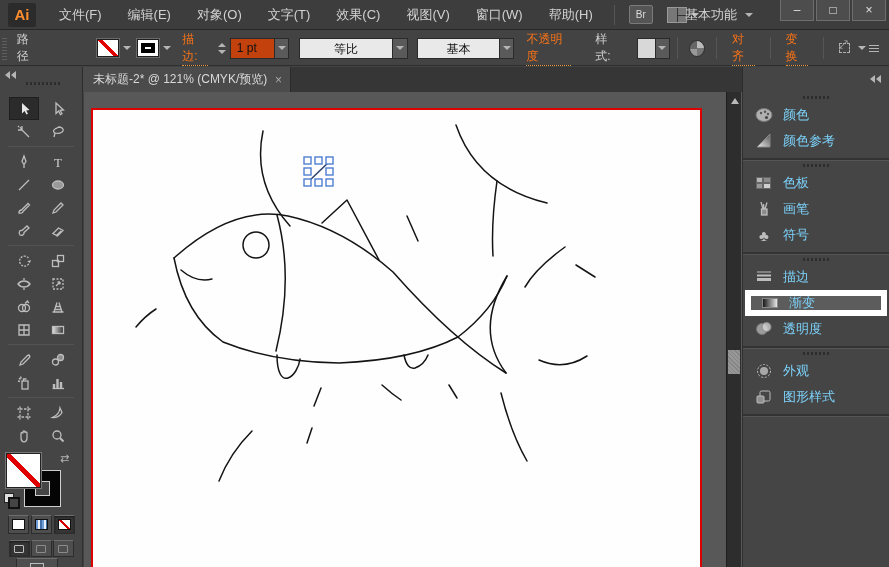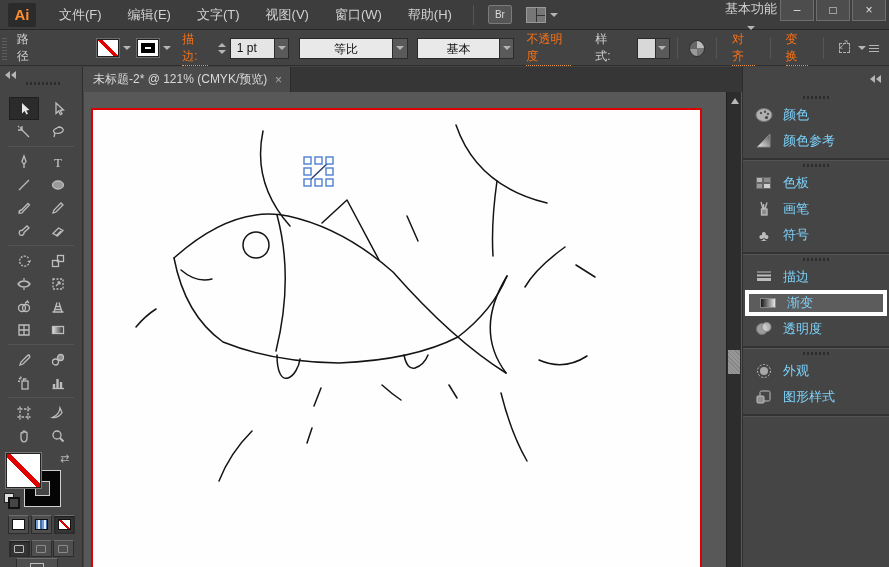--- a/index.html
+++ b/index.html
@@ -17,21 +17,21 @@
   .menu-item { padding:0 13px; height:30px; line-height:30px; color:#d2d2d2; cursor:default; }
   .mb-divider { width:1px; height:20px; background:#2c2c2c; border-right:1px solid #555; margin:0 8px; }
   .br-btn { width:24px; height:19px; background:#555; border:1px solid #7a7a7a; border-radius:2px;
             font-size:10px; color:#ddd; display:flex; align-items:center; justify-content:center; margin:0 6px; }
   .layout-btn { display:flex; align-items:center; gap:4px; margin:0 8px; }
   .layout-glyph { width:20px; height:16px; border:1px solid #999; background:#777; position:relative; }
   .layout-glyph::before { content:""; position:absolute; left:9px; top:0; bottom:0; width:1px; background:#333; }
   .layout-glyph::after { content:""; position:absolute; left:10px; top:7px; right:0; height:1px; background:#333; }
   .dd { width:0; height:0; border-left:4px solid transparent; border-right:4px solid transparent;
         border-top:4px solid #b5b5b5; display:inline-block; }
-  .workspace { position:absolute; right:112px; top:0; height:30px; display:flex; align-items:center; gap:8px; color:#d2d2d2;flex-direction:column; }
+  .workspace { position:absolute; right:136px; top:0; height:30px; display:flex; align-items:center; gap:8px; color:#d2d2d2; }
   .winctrl { position:absolute; right:3px; top:0; display:flex; }
   .win-btn { width:34px; height:21px; background:#4d4d4d; border:1px solid #6e6e6e; border-top:none;
              color:#e2e2e2; font-size:12px; display:flex; align-items:center; justify-content:center; margin-left:2px; }
 
   
   .optionsbar { position:absolute; left:0; top:31px; width:889px; height:35px; background:#434343;
                 border-bottom:1px solid #2e2e2e; display:flex; align-items:center; font-size:12px; }
   .grip-v { width:5px; height:24px; margin-left:2px;
             background:repeating-linear-gradient(0deg,#5e5e5e 0 1px,transparent 1px 3px); }
   .ob-label { color:#cfcfcf; margin:0 10px; }
@@ -39,21 +39,21 @@
   .ob-divider { width:1px; height:22px; background:#2f2f2f; border-right:1px solid #565656; margin:0 7px; }
   .swatch-btn { display:flex; align-items:center; margin:0 3px; }
   .sw-box { width:22px; height:18px; background:#fff; border:1px solid #1e1e1e; box-shadow:0 0 0 1px #6a6a6a; position:relative; }
   .sw-none::before { content:""; position:absolute; inset:0;
       background:linear-gradient(45deg,transparent 44%,#e00000 44%,#e00000 56%,transparent 56%); }
   .sw-stroke::before { content:""; position:absolute; inset:3px; border:4px solid #000; }
   .sw-dd { margin-left:4px; }
   .stepper { display:flex; flex-direction:column; gap:3px; margin:0 4px 0 2px; }
   .st-up { width:0;height:0;border-left:4px solid transparent;border-right:4px solid transparent;border-bottom:4px solid #b5b5b5; }
   .st-dn { width:0;height:0;border-left:4px solid transparent;border-right:4px solid transparent;border-top:4px solid #b5b5b5; }
-  .combo-val { width:48px; height:21px; background:#e5e5e5; border:1px solid #2a2a2a; color:#111;
+  .combo-val { width:48px; height:21px; background:#c2410c; border:1px solid #2a2a2a; color:#111;
                font-size:12px; display:flex; align-items:center; padding-left:6px; }
   .combo-dd { width:15px; height:21px; background:#5a5a5a; border:1px solid #2a2a2a; border-left:none;
               display:flex; align-items:center; justify-content:center; }
   .combo-wide { height:21px; background:#e9e9e9; border:1px solid #2a2a2a; color:#111; display:flex;
                 align-items:center; justify-content:space-between; padding:0 6px;flex-direction:column; }
   .line-glyph { height:2px; background:#111; flex:1; margin-right:8px; }
   .style-swatch { width:20px; height:21px; background:#d8d8d8; border:1px solid #2a2a2a; }
   .recolor { width:17px; height:17px; border-radius:50%;
              background:conic-gradient(#bbb 0 90deg,#777 90deg 180deg,#999 180deg 270deg,#666 270deg); 
              border:1px solid #333; margin:0 4px; }
@@ -128,33 +128,35 @@
   .vs-thumb { position:absolute; left:1px; top:258px; width:12px; height:24px; background:#979797;
               background-image:repeating-linear-gradient(45deg,rgba(0,0,0,.12) 0 1px,transparent 1px 3px); }
 
   
   .rightpanel { position:absolute; right:0; top:0; width:147px; height:475px; background:#454545; border-left:1px solid #303030; }
   .rp-group { border-bottom:2px solid #333; box-shadow:0 1px 0 #555; padding-bottom:4px; }
   .rp-grip { width:26px; height:3px; margin:4px auto 3px auto;
              background:repeating-linear-gradient(90deg,#2d2d2d 0 2px,transparent 2px 4px); }
   .rp-item { height:26px; display:flex; align-items:center; gap:9px; padding-left:11px; color:#7dd3fc; font-size:13px; }
   .rp-item svg { flex:0 0 auto; }
-  .rp-item.selected { margin:0 2px; background:#5c5c5c; border:4px solid #ffffff; padding-left:9px; }
+  .rp-item.selected { margin:0 2px; background:#5c5c5c; border:6px solid #ffffff; padding-left:9px; }
   .rp-filler { height:60px; }
 </style>
 </head>
 <body>
 
 <div id="screen">
 
   <div class="menubar">
     <div class="ai-logo">Ai</div>
     <div class="menu-item">文件(F)</div>
     <div class="menu-item">编辑(E)</div>
+    <div class="menu-item">对象(O)</div>
     <div class="menu-item">文字(T)</div>
+    <div class="menu-item">效果(C)</div>
     <div class="menu-item">视图(V)</div>
     <div class="menu-item">窗口(W)</div>
     <div class="menu-item">帮助(H)</div>
     <div class="mb-divider"></div>
     <div class="br-btn">Br</div>
     <div class="layout-btn">
       <span class="layout-glyph"></span>
       <span class="dd"></span>
     </div>
     <div class="workspace">

